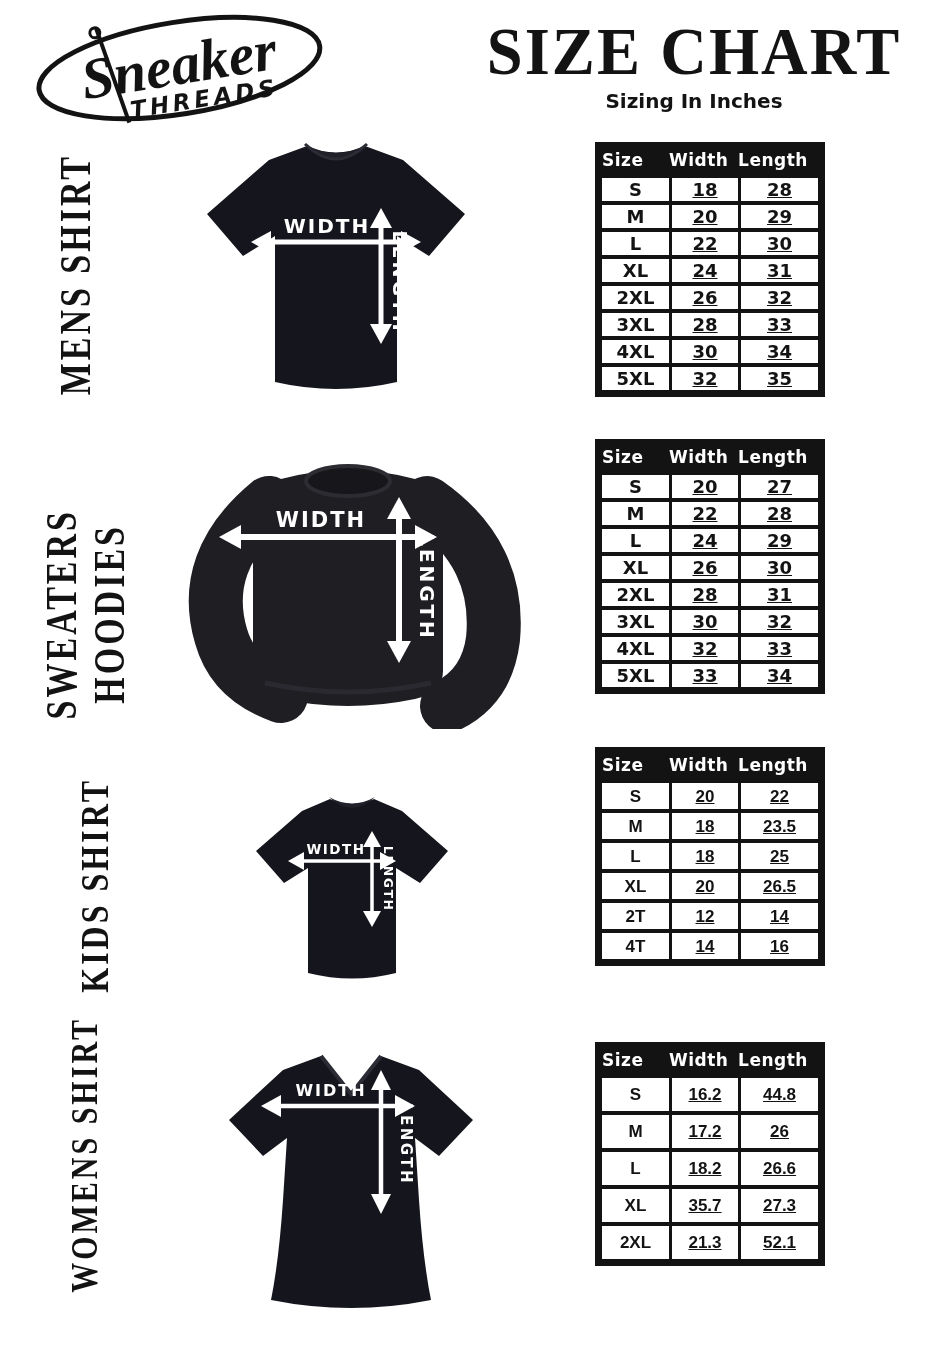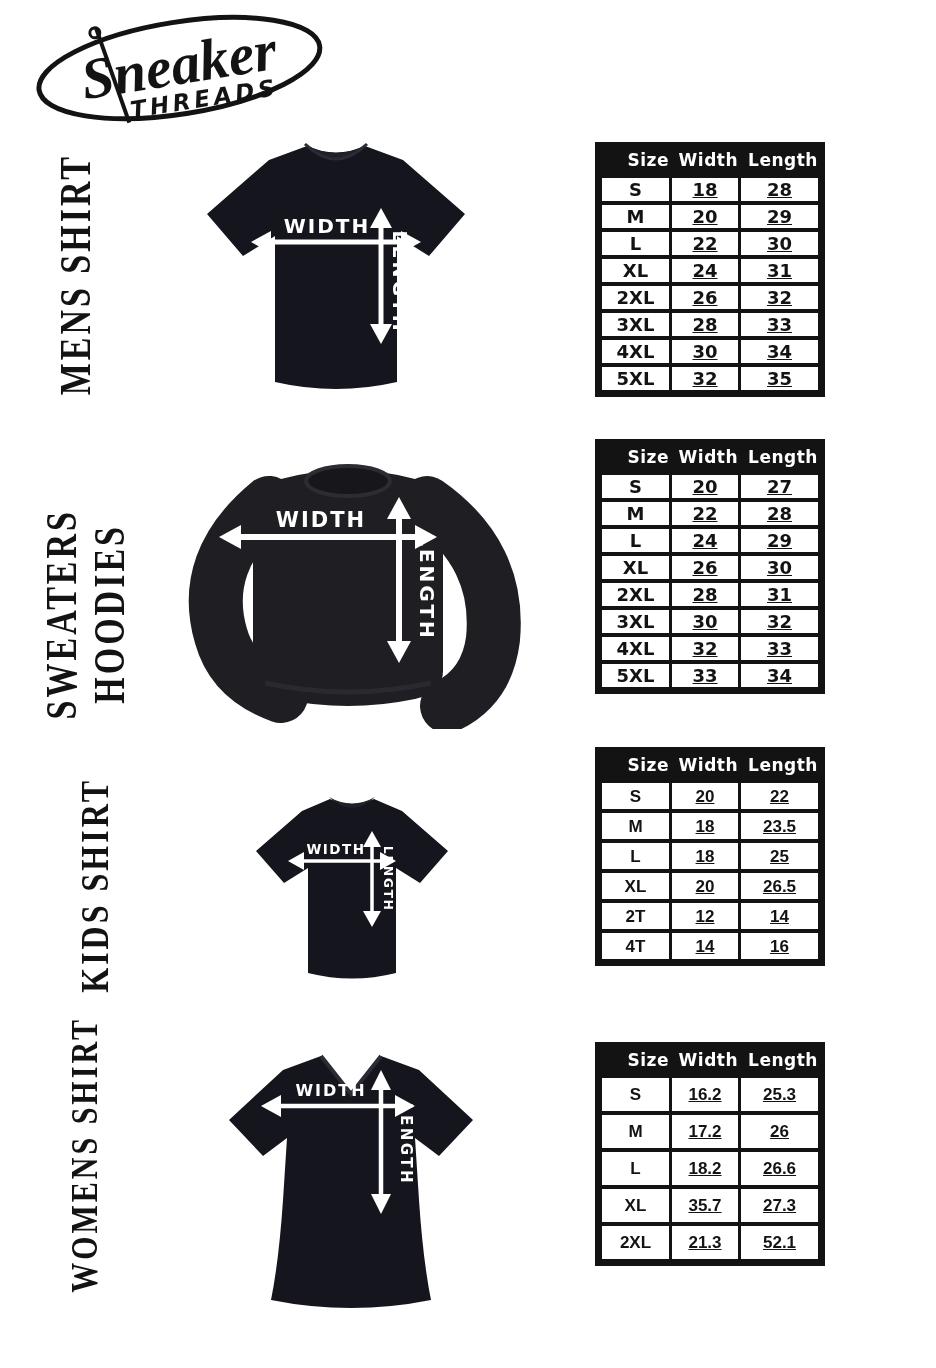--- a/index.html
+++ b/index.html
@@ -48,21 +48,21 @@
   }
   
   .size-table{
     position:absolute;width:230px;background:var(--ink);
     border:3px solid var(--ink);padding:0 4px 4px 4px;
   }
   #table-mens{left:595px;top:142px;}
   #table-sweaters{left:595px;top:439px;}
   #table-kids{left:595px;top:747px;}
   #table-womens{left:595px;top:1042px;}
-  .hrow,.drow{display:grid;grid-template-columns:31% 32% 37%;text-align:right;}
+  .hrow,.drow{display:grid;grid-template-columns:31% 32% 37%;text-align:left;}
   .hrow{height:29px;align-items:center;color:#fff;}
   .hcell{font-size:17px;font-weight:bold;letter-spacing:0.5px;}
   .drow{
     margin-top:4px;background:#fff;color:var(--ink);
     align-items:center;font-weight:bold;
   }
   .cell{font-size:18px;line-height:1;align-self:stretch;display:flex;align-items:center;justify-content:center;}
   .cell + .cell{border-left:3px solid var(--ink);text-decoration:underline;}
   .t-mens .drow,.t-sweat .drow{height:23px;}
   .t-kids .drow{height:26px;font-family:"Liberation Sans",sans-serif;}
@@ -77,20 +77,24 @@
   <svg id="logo" viewBox="0 0 305 125" xmlns="http://www.w3.org/2000/svg">
     <g transform="rotate(-9 152 62)">
       <ellipse cx="152" cy="58" rx="142" ry="46" fill="none" stroke="var(--ink)" stroke-width="5"></ellipse>
       <line x1="76" y1="6" x2="94" y2="104" stroke="var(--ink)" stroke-width="4"></line>
       <circle cx="74" cy="10" r="5" fill="none" stroke="var(--ink)" stroke-width="3"></circle>
       <text x="152" y="74" text-anchor="middle" font-family="Liberation Serif, serif" font-style="italic" font-weight="bold" font-size="58" fill="var(--ink)">Sneaker</text>
       <text x="172" y="100" text-anchor="middle" font-family="DejaVu Sans, sans-serif" font-style="italic" font-weight="bold" font-size="23" letter-spacing="4" fill="var(--ink)">THREADS</text>
     </g>
   </svg>
 
+  <div id="title-block">
+    <div id="main-title">SIZE CHART</div>
+    <div id="subtitle">Sizing In Inches</div>
+  </div>
 
   <div id="label-mens" class="vlabel">
     <span>MENS SHIRT</span>
   </div>
   <div id="label-sweaters" class="vlabel">
     <span>SWEATERS</span>
     <span>HOODIES</span>
   </div>
   <div id="label-kids" class="vlabel">
     <span>KIDS SHIRT</span>
@@ -314,21 +318,21 @@
   <div id="table-womens" class="size-table t-womens">
     <div class="hrow">
       <div class="hcell">Size</div>
       <div class="hcell">Width</div>
       <div class="hcell">Length</div>
     </div>
     <div class="tbody">
         <div class="drow">
           <div class="cell">S</div>
           <div class="cell">16.2</div>
-          <div class="cell">25.3</div>
+          <div class="cell">44.8</div>
         </div>
         <div class="drow">
           <div class="cell">M</div>
           <div class="cell">17.2</div>
           <div class="cell">26</div>
         </div>
         <div class="drow">
           <div class="cell">L</div>
           <div class="cell">18.2</div>
           <div class="cell">26.6</div>

